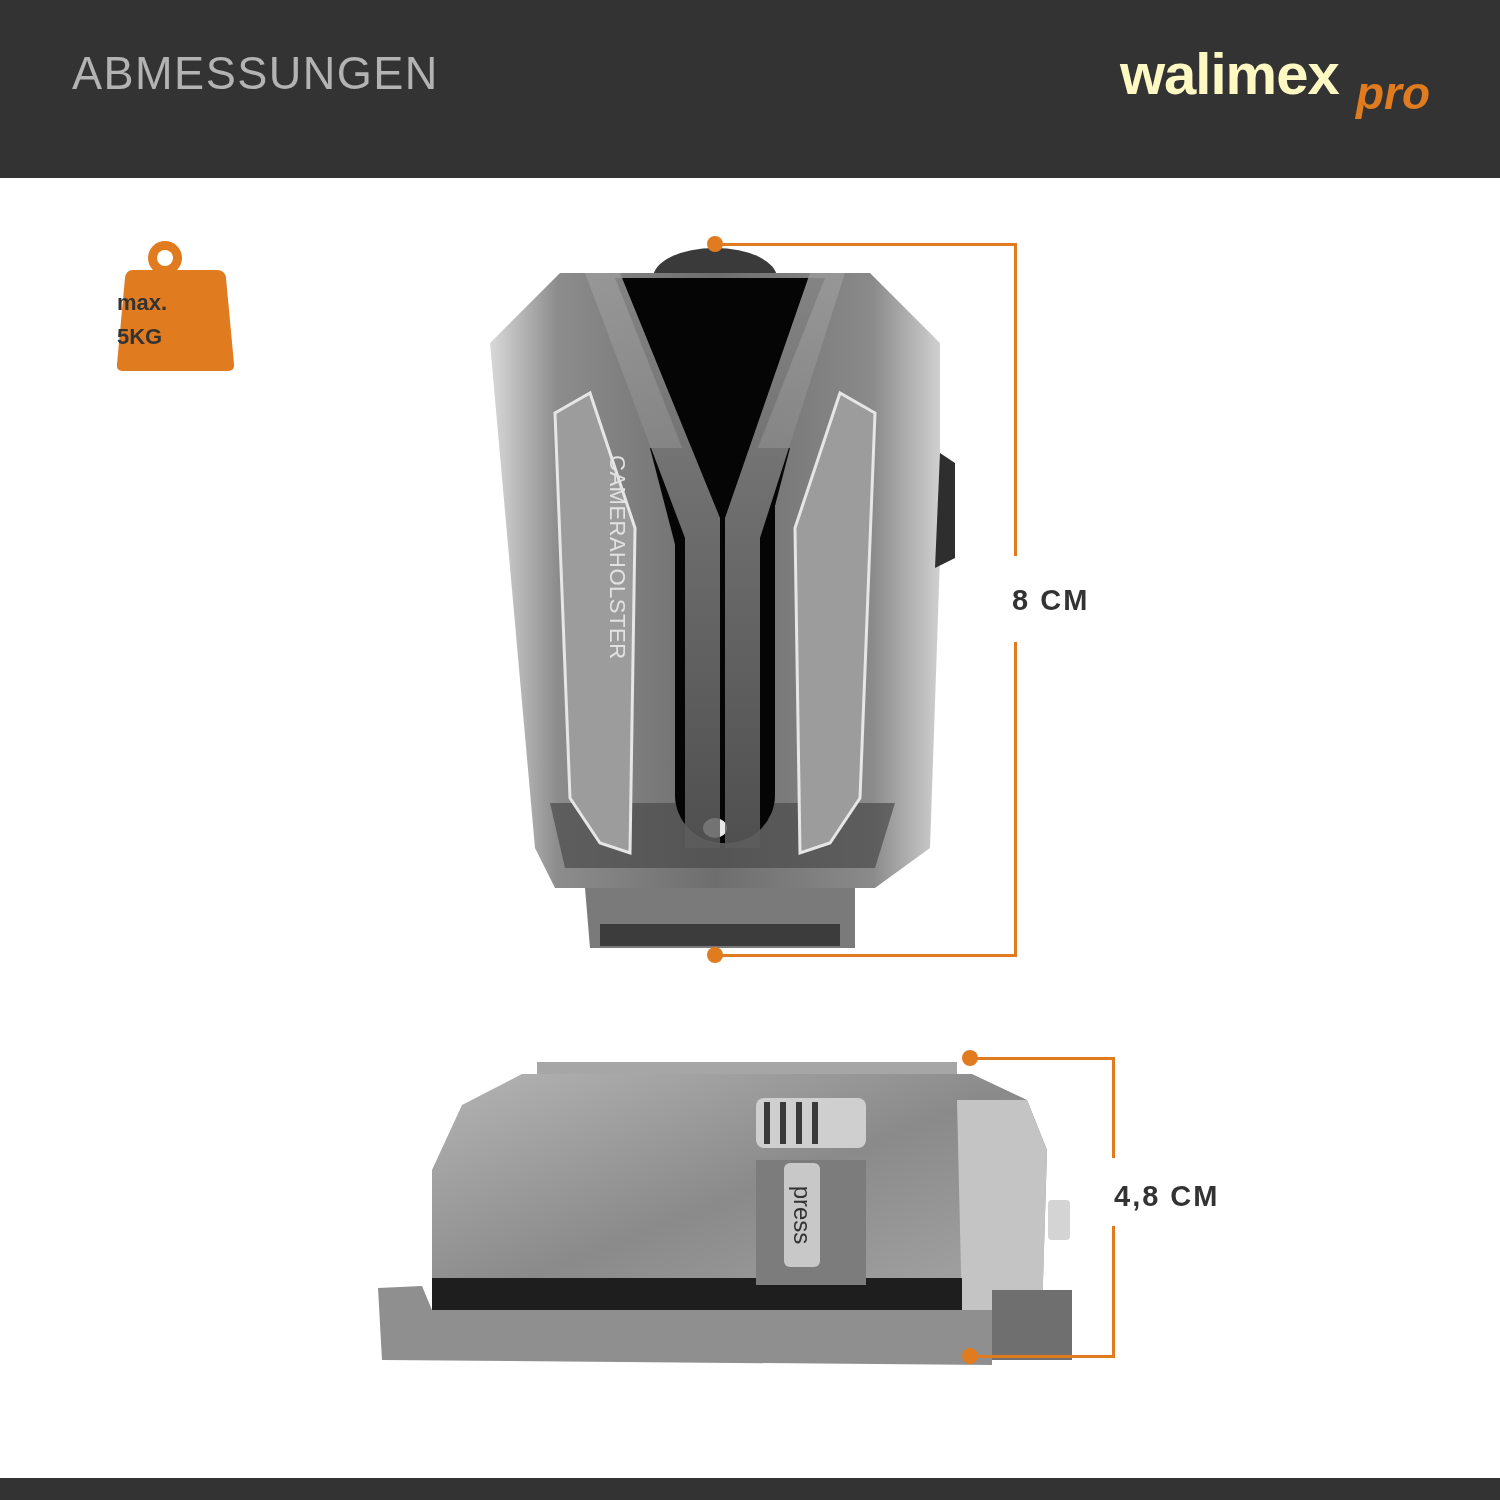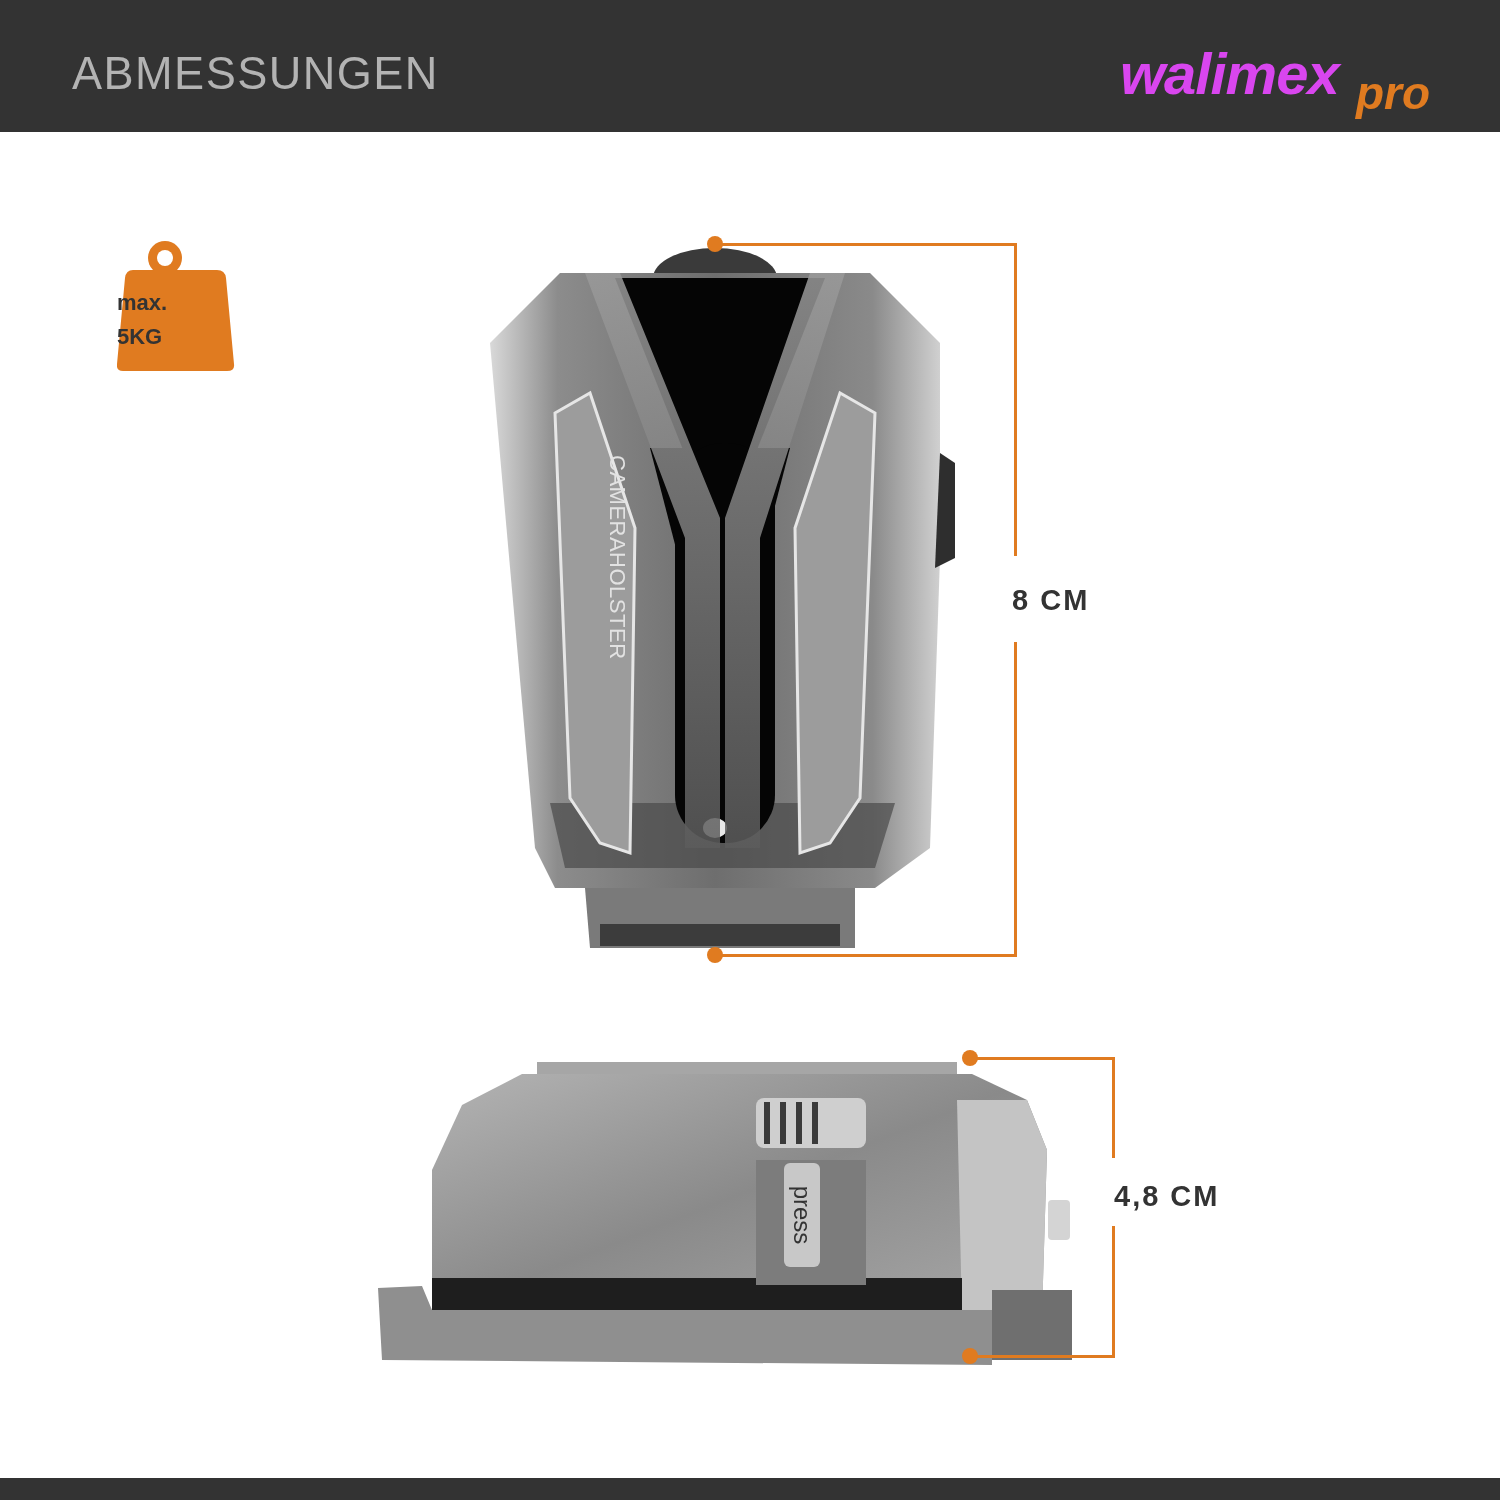--- a/index.html
+++ b/index.html
@@ -1,22 +1,22 @@
 <!DOCTYPE html>
 <html><head>
 <meta charset="utf-8">
 <style>
   html, body { margin:0; padding:0; }
   body { width:1500px; height:1500px; position:relative; background:#ffffff; overflow:hidden;
          font-family:"Liberation Sans", sans-serif; }
-  .header { position:absolute; left:0; top:0; width:1500px; height:132px; background:#333333; }
+  .header { position:absolute; left:0; top:0; width:1500px; height:178px; background:#333333; }
   .title { position:absolute; left:72px; top:46px; font-size:46px; color:#b3b3b3; letter-spacing:1.5px;
            font-family:"Liberation Sans", sans-serif; font-weight:normal; transform:scaleX(0.98); transform-origin:left; }
   .logo { position:absolute; left:1120px; top:36px; width:320px; height:80px; }
-  .logo-main { position:absolute; left:0; top:4px; font-size:58px; font-style:italic; font-weight:bold; color:#d946ef;
+  .logo-main { position:absolute; left:0; top:4px; font-size:58px; font-weight:bold; color:#fef9c3;
                letter-spacing:-1px; font-family:"Liberation Sans", sans-serif; }
   .logo-pro { position:absolute; left:236px; top:30px; font-size:46px; font-style:italic; font-weight:bold; color:#e07b20;
               font-family:"Liberation Sans", sans-serif; }
   .footer { position:absolute; left:0; top:1478px; width:1500px; height:22px; background:#333333; }
 
   .weight { position:absolute; left:117px; top:236px; width:118px; height:136px; }
   .weight-text { position:absolute; left:0; width:118px; text-align:left; font-weight:bold; font-size:22px; color:#333333; }
 
   .dim-line { position:absolute; background:#e07b20; }
   .dot { position:absolute; width:16px; height:16px; border-radius:50%; background:#e07b20; }

